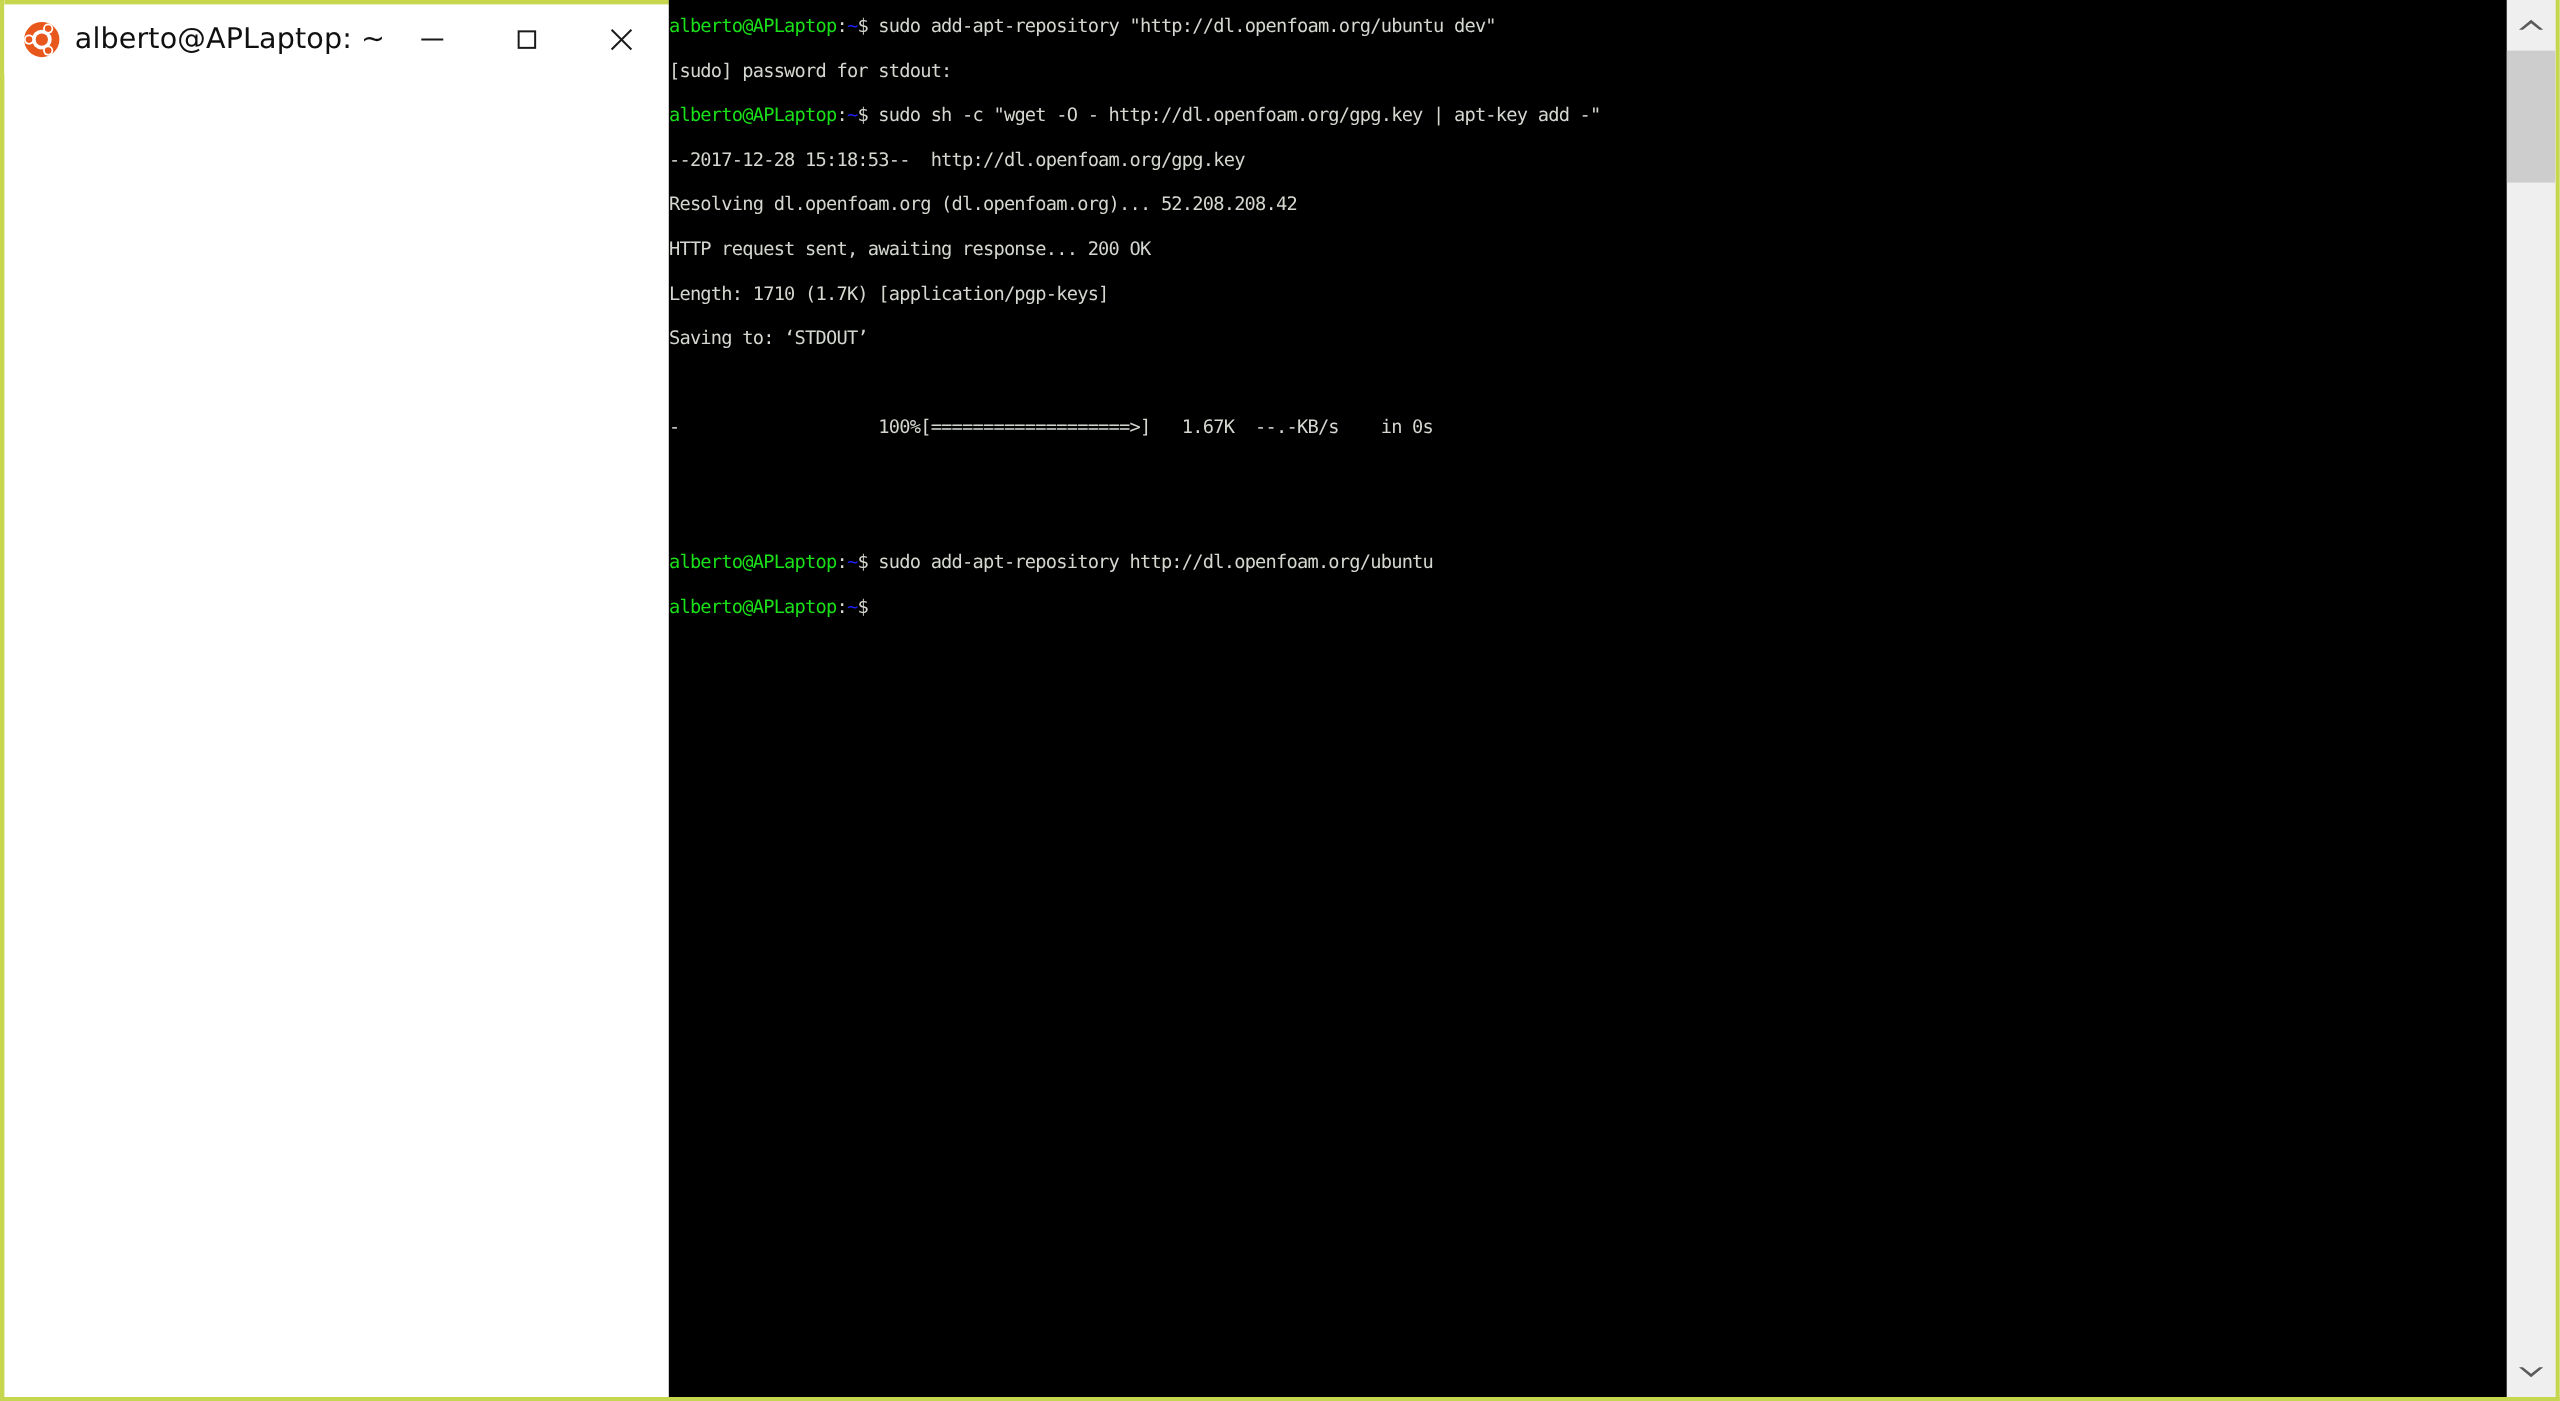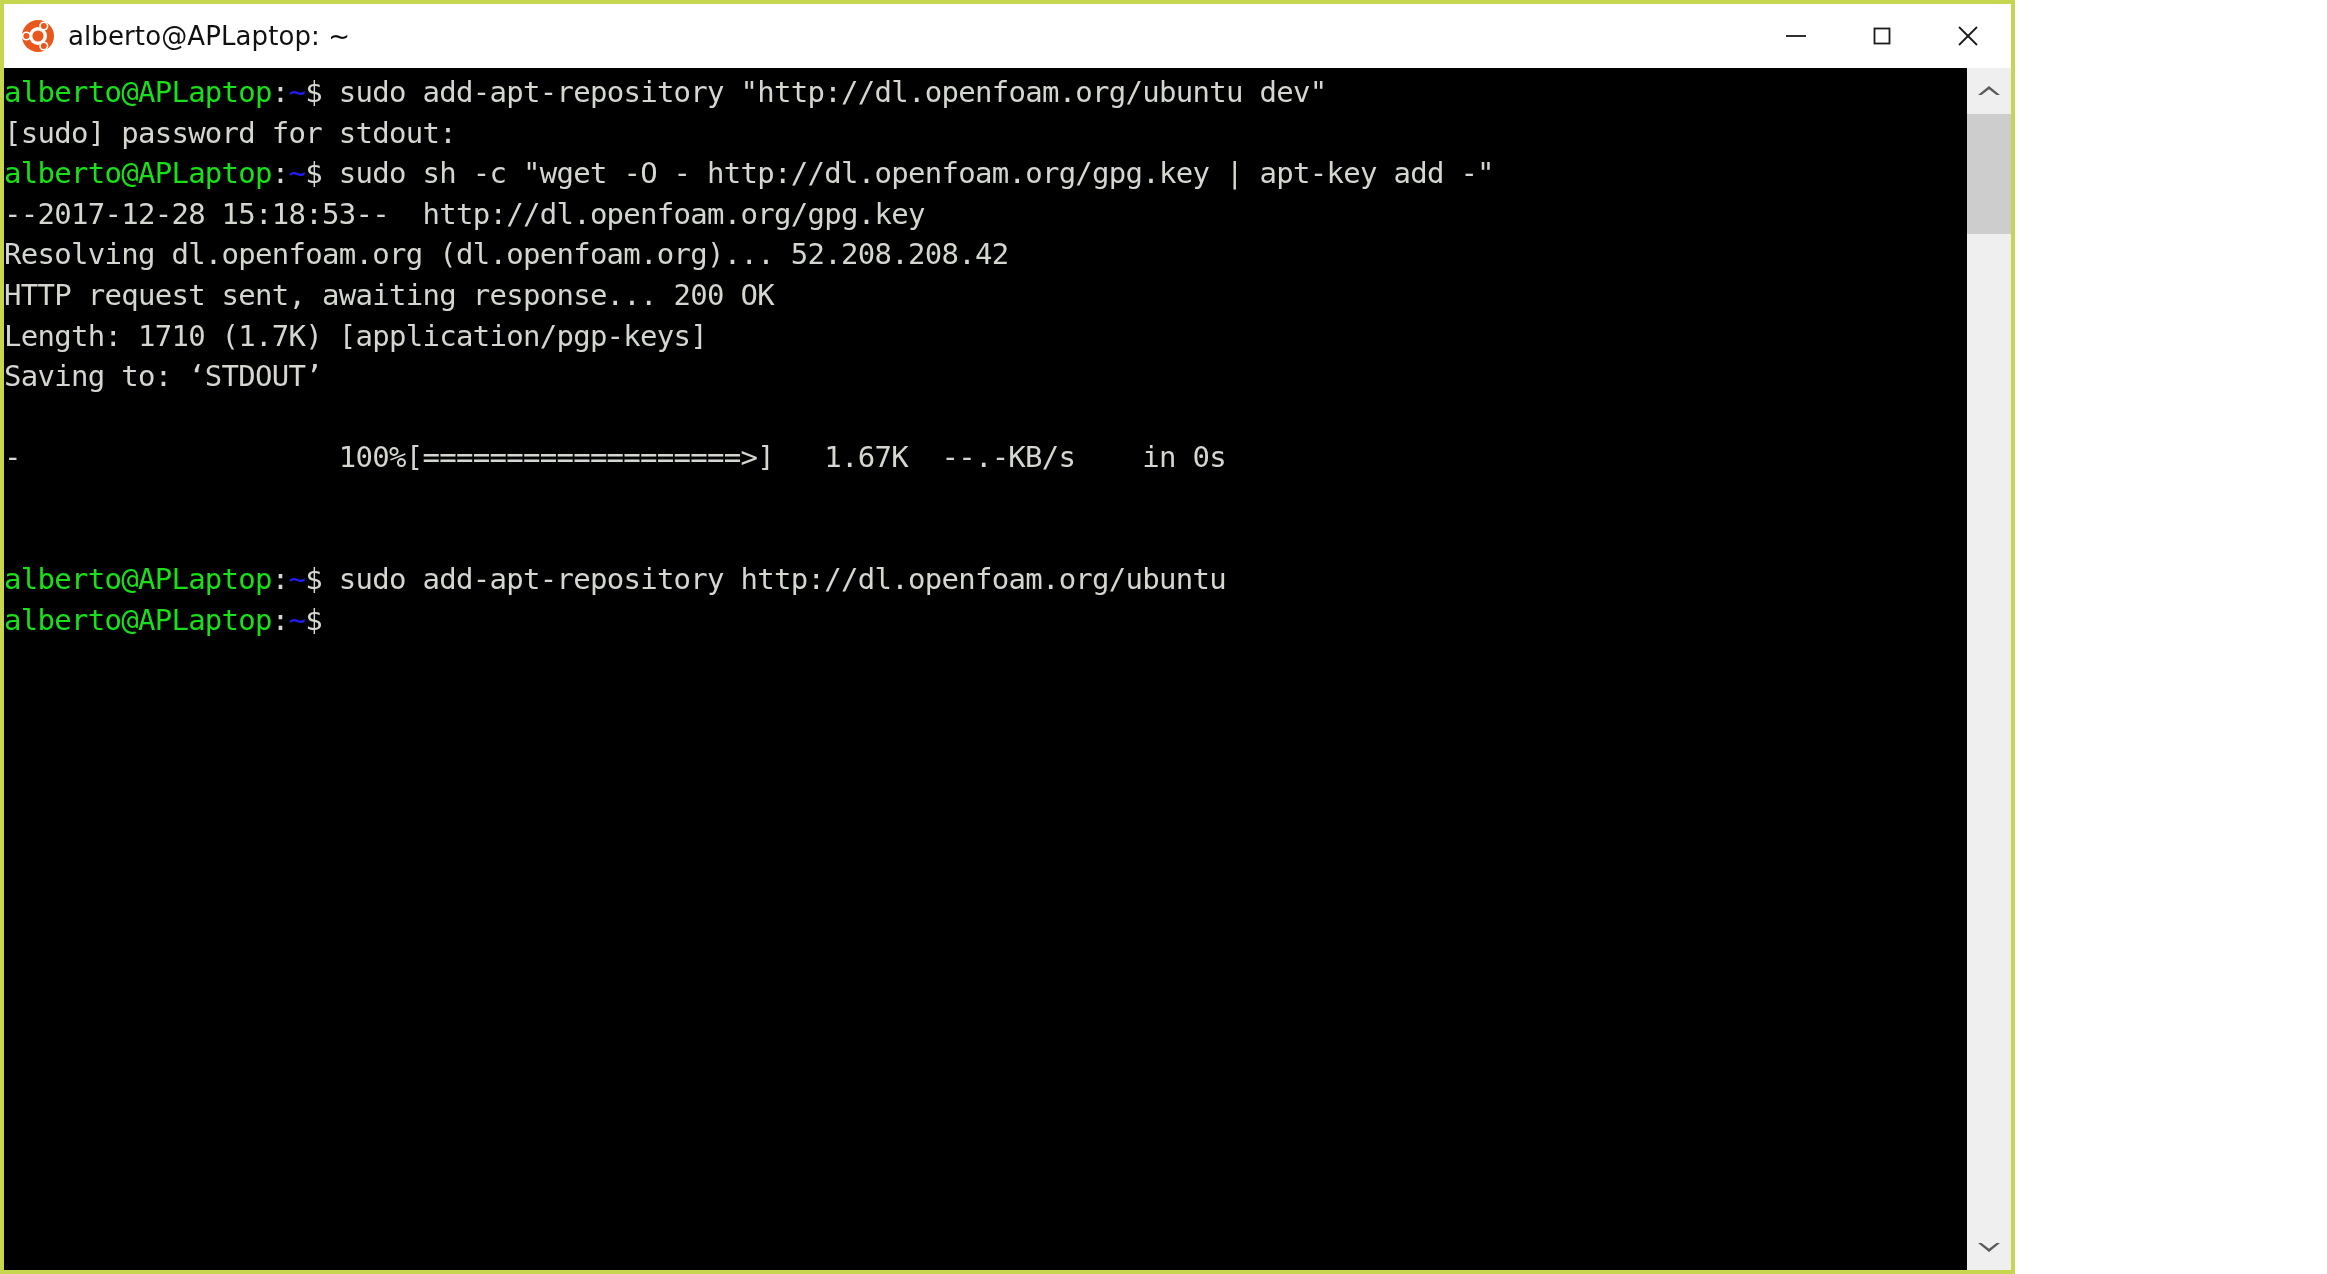--- a/index.html
+++ b/index.html
@@ -7,27 +7,27 @@
     width: 2327px; height: 1274px;
     overflow: hidden;
     background: #ffffff;
     font-family: "DejaVu Sans", sans-serif;
   }
 
   
   #window {
     position: absolute;
     left: 0; top: 0;
-    width: 2015px; height: 1274px;
+    width: 2327px; height: 1274px;
     box-sizing: border-box;
     background: #ffffff;
     border: 4px solid #c6d64f;
     border-top: none;
     display: flex;
-    flex-direction: column;
+    flex-direction: row;
   }
 
   
   #titlebar {
     position: relative;
     height: 68px;
     min-height: 68px;
     background: #ffffff;
     display: flex;
     align-items: center;
@@ -84,21 +84,21 @@
     padding: 0;
   }
 
   #term-text {
     position: absolute;
     left: 0;
     top: 4px;
     margin: 0;
     padding: 0;
     font-family: "DejaVu Sans Mono", monospace;
-    font-size: 29px;
+    font-size: 17px;
     line-height: 40.6px;
     color: #d3d7cf;
     white-space: pre;
     letter-spacing: -0.72px;
     -webkit-font-smoothing: antialiased;
   }
   .t-line { display: block; height: 40.6px; }
   .c-green { color: #19e019; }
   .c-blue  { color: #2020ff; }
   .c-white { color: #d3d7cf; }

